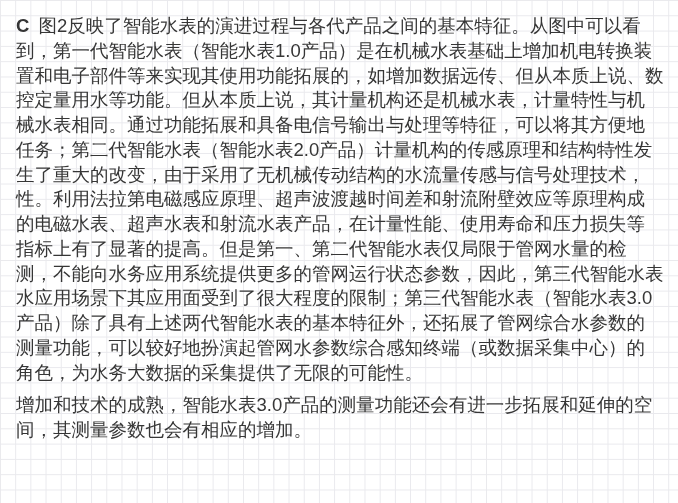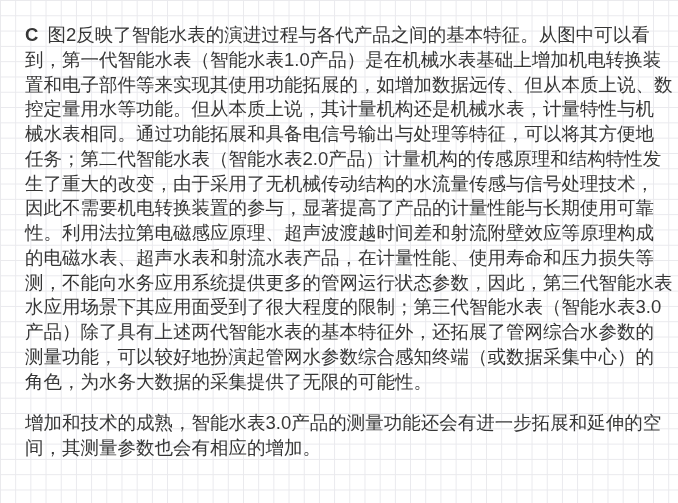--- a/index.html
+++ b/index.html
@@ -18,21 +18,21 @@
     background-color: #ffffff;
     background-image:
       linear-gradient(to right, #e9e9ed 1px, transparent 1px),
       linear-gradient(to bottom, #e9e9ed 1px, transparent 1px);
     background-size: 15.2px 15.3px;
     font-family: "Liberation Sans", sans-serif;
     color: #363636;
     font-size: 18.5px;
     line-height: 24.75px;
   }
-  .paragraph { margin: 17px; }
+  .paragraph { margin: 8px; }
   .line {
     white-space: nowrap;
     height: 24.75px;
   }
   .marker {
     font-weight: bold;
     margin-right: 9px;
   }
 </style>
 </head>
@@ -41,23 +41,23 @@
 <div class="page">
 
   <div class="paragraph">
     <div class="line"><span class="marker">C</span><span>图2反映了智能水表的演进过程与各代产品之间的基本特征。从图中可以看</span></div>
     <div class="line">到，第一代智能水表（智能水表1.0产品）是在机械水表基础上增加机电转换装</div>
     <div class="line">置和电子部件等来实现其使用功能拓展的，如增加数据远传、但从本质上说、数</div>
     <div class="line">控定量用水等功能。但从本质上说，其计量机构还是机械水表，计量特性与机</div>
     <div class="line">械水表相同。通过功能拓展和具备电信号输出与处理等特征，可以将其方便地</div>
     <div class="line">任务；第二代智能水表（智能水表2.0产品）计量机构的传感原理和结构特性发</div>
     <div class="line">生了重大的改变，由于采用了无机械传动结构的水流量传感与信号处理技术，</div>
-    <div class="line">因此不需要机电转换装置的参与，显著提高了产品的计量性能与长期使用可靠</div>
     <div class="line">性。利用法拉第电磁感应原理、超声波渡越时间差和射流附壁效应等原理构成</div>
     <div class="line">的电磁水表、超声水表和射流水表产品，在计量性能、使用寿命和压力损失等</div>
+    <div class="line">指标上有了显著的提高。但是第一、第二代智能水表仅局限于管网水量的检</div>
     <div class="line">测，不能向水务应用系统提供更多的管网运行状态参数，因此，第三代智能水表</div>
     <div class="line">水应用场景下其应用面受到了很大程度的限制；第三代智能水表（智能水表3.0</div>
     <div class="line">产品）除了具有上述两代智能水表的基本特征外，还拓展了管网综合水参数的</div>
     <div class="line">测量功能，可以较好地扮演起管网水参数综合感知终端（或数据采集中心）的</div>
     <div class="line">角色，为水务大数据的采集提供了无限的可能性。</div>
   </div>
 
   <div class="paragraph">
     <div class="line">增加和技术的成熟，智能水表3.0产品的测量功能还会有进一步拓展和延伸的空</div>
     <div class="line">间，其测量参数也会有相应的增加。</div>

